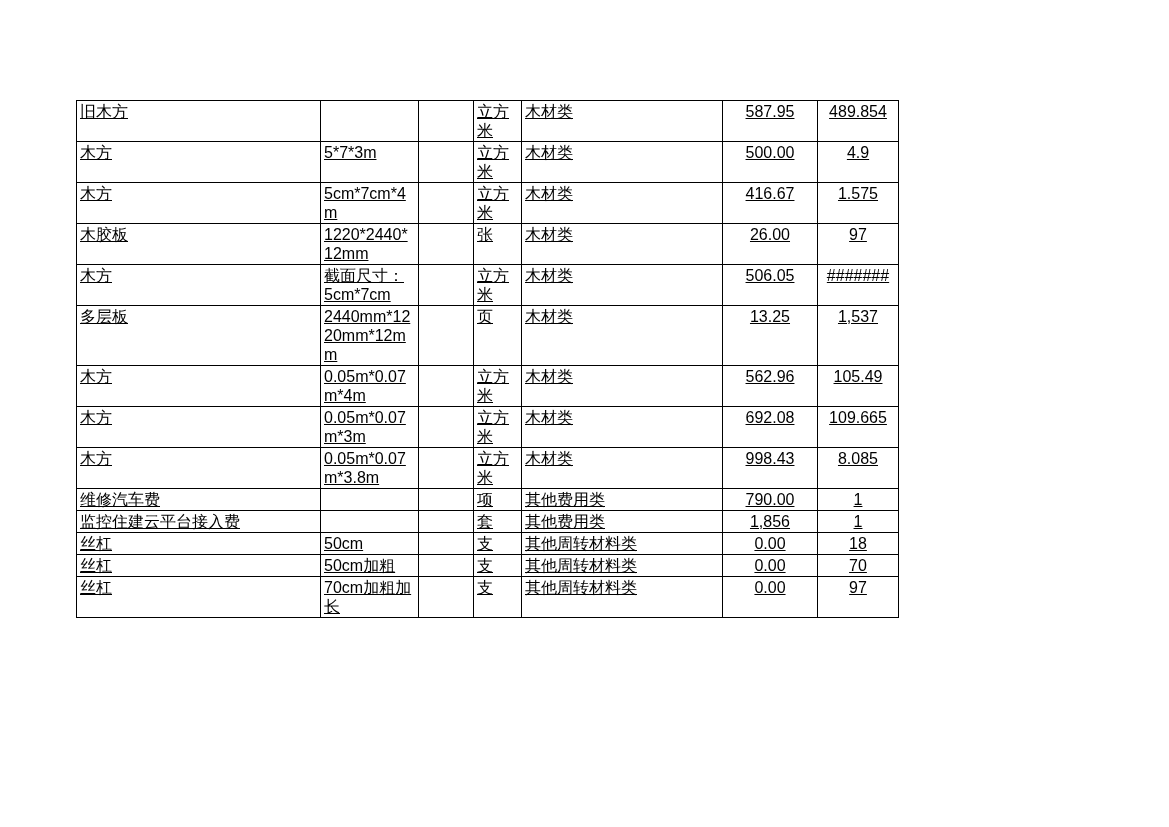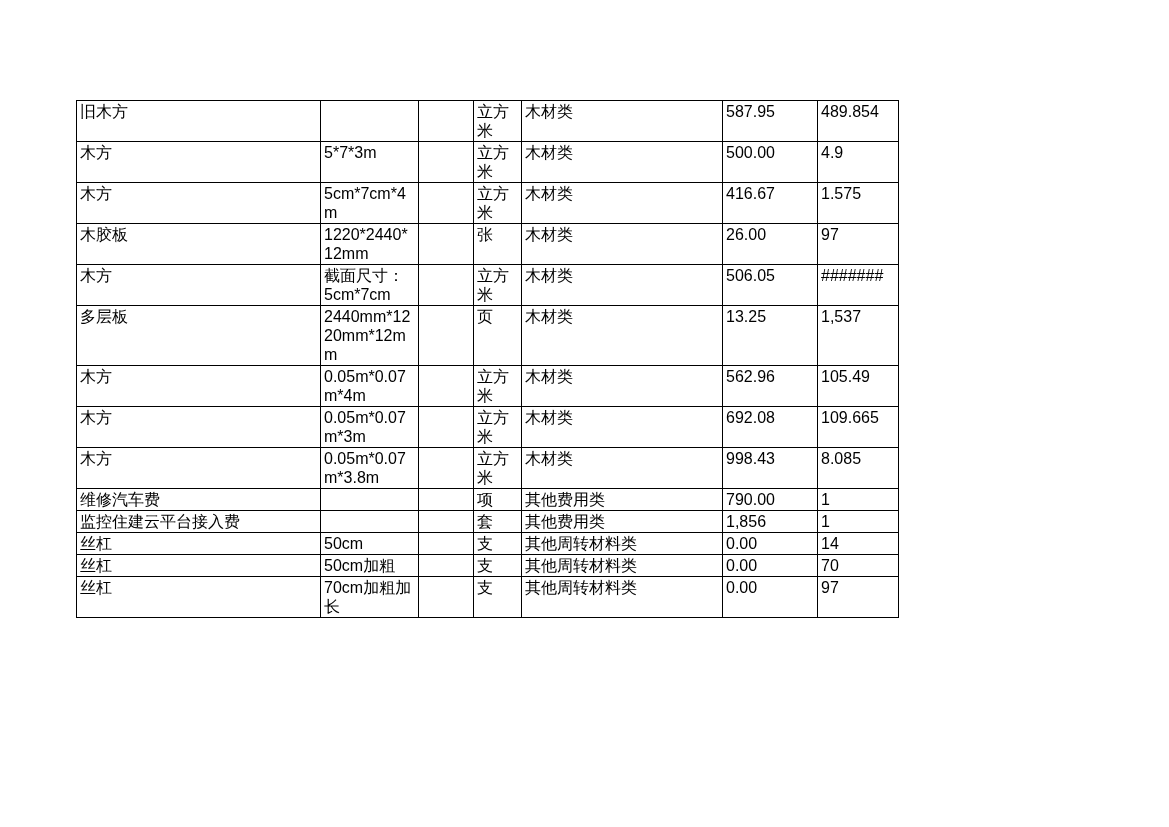--- a/index.html
+++ b/index.html
@@ -11,38 +11,39 @@
     width: 1169px;
     height: 827px;
     position: relative;
     font-family: "Liberation Sans", sans-serif;
     color: #000000;
   }
   .sheet {
     position: absolute;
     left: 76px;
     top: 100px;
+    text-decoration: underline;
   }
   table.grid {
     border-collapse: collapse;
     table-layout: fixed;
     width: 822px;
   }
   table.grid td {
     border: 1px solid #000000;
     vertical-align: top;
     padding: 1px 3px;
     font-size: 16px;
     line-height: 19px;
     white-space: pre-wrap;
     word-wrap: break-word;
     overflow: hidden;
   }
   td.num {
-    text-align: left;
+    text-align: center;
     padding-right: 2px;
   }
   col.c-name  { width: 244px; }
   col.c-spec  { width: 98px;  }
   col.c-blank { width: 55px;  }
   col.c-unit  { width: 48px;  }
   col.c-cat   { width: 201px; }
   col.c-price { width: 95px;  }
   col.c-qty   { width: 81px;  }
 </style>
@@ -175,21 +176,21 @@
     <td class="c-price num">1,856</td>
     <td class="c-qty num">1</td>
   </tr>
         <tr>
     <td class="c-name">丝杠</td>
     <td class="c-spec">50cm</td>
     <td class="c-blank"></td>
     <td class="c-unit">支</td>
     <td class="c-cat">其他周转材料类</td>
     <td class="c-price num">0.00</td>
-    <td class="c-qty num">14</td>
+    <td class="c-qty num">18</td>
   </tr>
         <tr>
     <td class="c-name">丝杠</td>
     <td class="c-spec">50cm加粗</td>
     <td class="c-blank"></td>
     <td class="c-unit">支</td>
     <td class="c-cat">其他周转材料类</td>
     <td class="c-price num">0.00</td>
     <td class="c-qty num">70</td>
   </tr>

